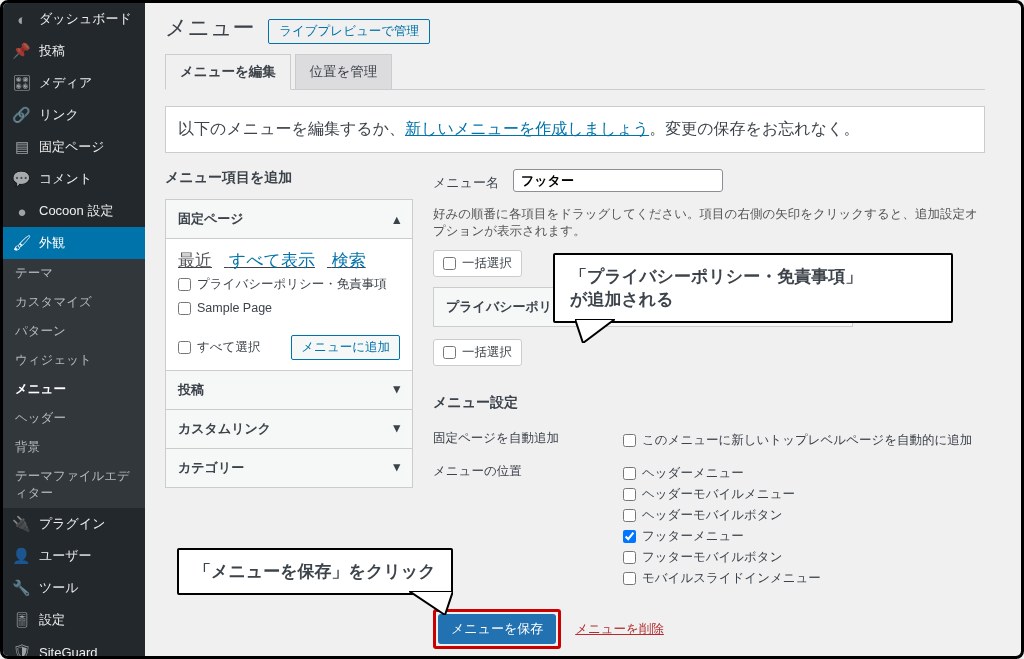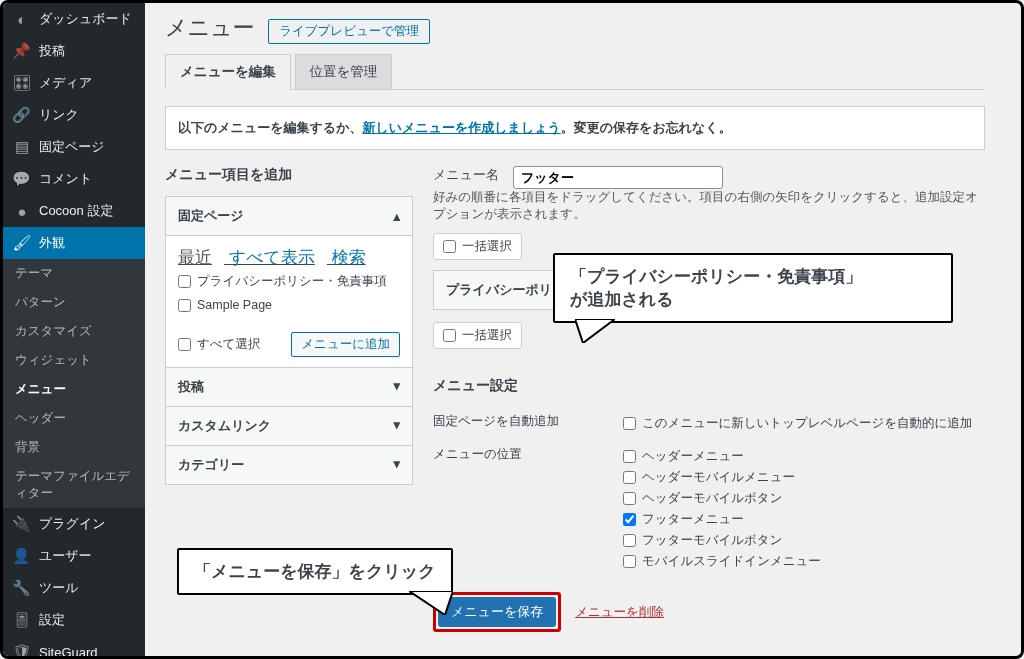--- a/index.html
+++ b/index.html
@@ -14,38 +14,38 @@
 .sidebar-sub-item.current { color: #fff; font-weight: 600; }
 .icon { width: 18px; height: 18px; display: inline-flex; align-items: center; justify-content: center; font-size: 15px; color: rgba(240,245,250,.6); }
 .sidebar-item.current .icon { color: #fff; }
 
 .main { flex: 1; padding: 10px 36px 20px 20px; overflow: auto; }
 h1 { font-size: 22px; font-weight: 400; display: inline-block; margin-right: 10px; }
 .live-btn { display: inline-block; border: 1px solid #0073aa; color: #0073aa; padding: 3px 10px; font-size: 12.5px; border-radius: 2px; cursor: pointer; vertical-align: middle; }
 .tabs { margin-top: 10px; border-bottom: 1px solid #ccc; font-size: 13.5px; }
 .tab { display: inline-block; padding: 8px 14px; border: 1px solid #ccc; border-bottom: none; background: #dcdcde; margin-bottom: -1px; cursor: pointer; }
 .tab.active { background: #f0f0f1; border-bottom: 1px solid #f0f0f1; font-weight: 600; }
-.notice { margin: 16px 0; padding: 12px; background: #fff; border: 1px solid #ccc; font-size: 13px; font-weight: bold; }
+.notice { margin: 16px 0; padding: 12px; background: #fff; border: 1px solid #ccc; font-size: 16px; }
 .notice a { color: #0073aa; text-decoration: underline; }
 .columns { display: flex; gap: 20px; margin-top: 14px; }
 .col-left { width: 248px; flex-shrink: 0; }
 .col-right { flex: 1; }
 h2 { font-size: 14px; font-weight: 700; margin-bottom: 12px; }
 .panel { border: 1px solid #ccc; }
 .panel-head { background: #f6f7f7; padding: 10px 12px; font-weight: 600; border-bottom: 1px solid #ccc; display: flex; justify-content: space-between; align-items: center; cursor: pointer; }
 .panel-body { padding: 10px 12px; background: #fff; }
 .sub-tabs { font-size: 17px; margin-bottom: 0; text-decoration: underline; }
 .sub-tabs span { color: #0073aa; cursor: pointer; margin-right: 12px; }
 .sub-tabs span.active { color: #222; font-weight: 400; border-bottom: none; }
 .check-row { display: flex; align-items: center; gap: 6px; padding: 4px 0; font-size: 12.5px; color: #3c434a; }
 .check-row input { margin: 0; }
 .panel-foot { display: flex; justify-content: space-between; align-items: flex-start; padding-top: 10px; margin-top: 6px; font-size: 12.5px; }
 .add-btn { border: 1px solid #0073aa; color: #0073aa; padding: 3px 9px; border-radius: 2px; background: #f6f7f7; cursor: pointer; }
 .panel-sect { background: #f6f7f7; padding: 10px 12px; font-weight: 600; border-top: 1px solid #ccc; display: flex; justify-content: space-between; cursor: pointer; }
-.field-row { display: flex; align-items: flex-start; gap: 10px; }
+.field-row { display: flex; align-items: flex-end; gap: 10px; margin-bottom: 14px; }
 .field-row label { width: 70px; font-size: 13px; }
 .field-row input[type=text] { flex: 1; max-width: 210px; padding: 3px 7px; border: 1px solid #8c8f94; border-radius: 3px; font-size: 13px; font-weight: bold; }
 .desc { font-size: 12.5px; color: #555; margin-bottom: 10px; }
 .bulk { display: inline-flex; align-items: center; gap: 6px; border: 1px solid #ccc; padding: 4px 9px; border-radius: 3px; background: #fff; font-size: 12.5px; margin-bottom: 10px; cursor: pointer; }
 .menu-item-bar { border: 1px solid #ccc; background: #f6f7f7; padding: 10px 12px; display: flex; justify-content: space-between; align-items: center; font-weight: 600; font-size: 13px; margin-bottom: 12px; max-width: 420px; cursor: pointer; }
 .menu-item-type { font-weight: 400; color: #666; display: flex; align-items: center; gap: 6px; font-size: 12px; }
 .settings-row { display: flex; gap: 20px; padding: 6px 0; font-size: 12.5px; }
 .settings-row > label { width: 170px; color: #3c434a; }
 .settings-opts { flex: 1; }
 .settings-opts .check-row { padding: 2px 0; }
@@ -87,22 +87,22 @@
     <div class="sidebar-item">
         <span class="icon">●</span>
         <span>Cocoon 設定</span>
       </div>
     <div class="sidebar-item current">
         <span class="icon">🖌</span>
         <span>外観</span>
       </div>
     <div class="sidebar-sub">
       <div class="sidebar-sub-item">テーマ</div>
+      <div class="sidebar-sub-item">カスタマイズ</div>
       <div class="sidebar-sub-item">パターン</div>
-      <div class="sidebar-sub-item">カスタマイズ</div>
       <div class="sidebar-sub-item">ウィジェット</div>
       <div class="sidebar-sub-item current">メニュー</div>
       <div class="sidebar-sub-item">ヘッダー</div>
       <div class="sidebar-sub-item">背景</div>
       <div class="sidebar-sub-item">テーマファイルエディター</div>
     </div>
     <div class="sidebar-item">
         <span class="icon">🔌</span>
         <span>プラグイン</span>
       </div>

